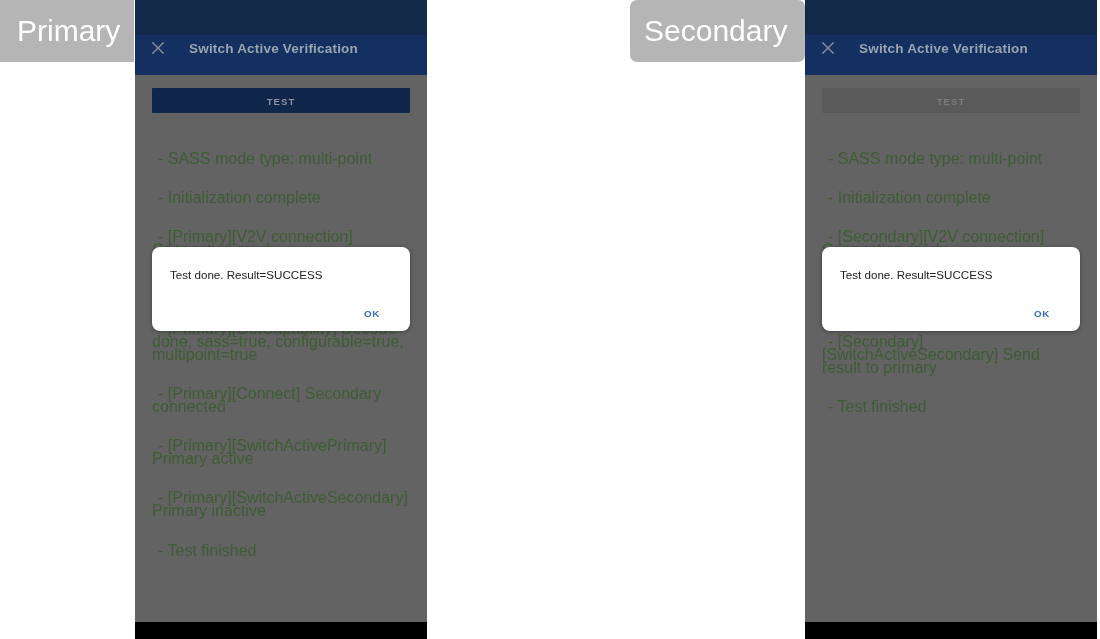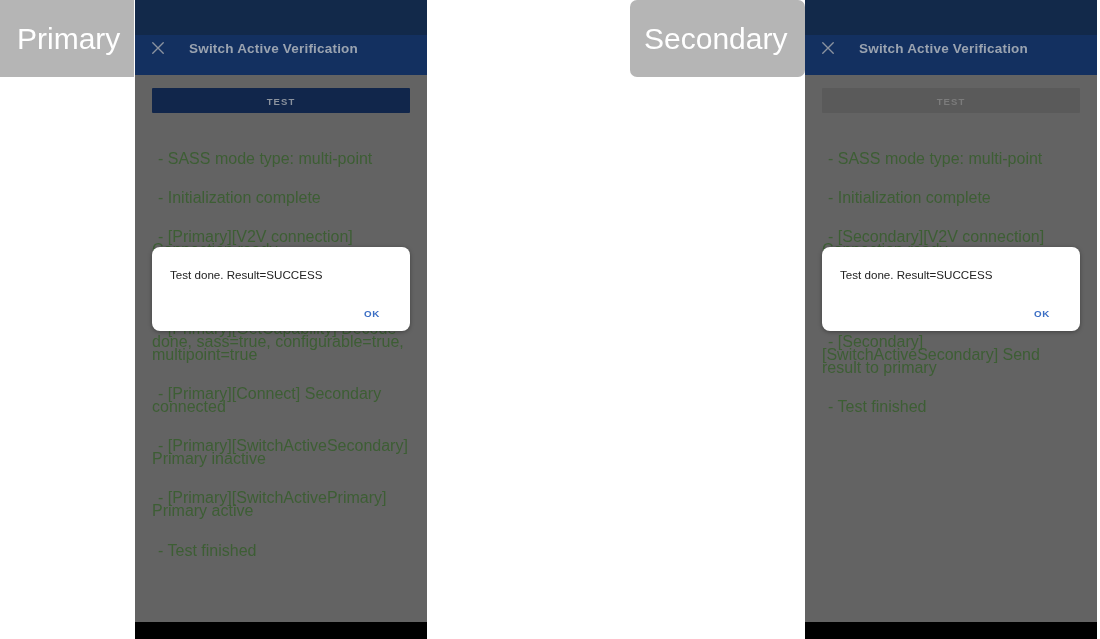--- a/index.html
+++ b/index.html
@@ -137,21 +137,21 @@
     bottom: 0;
     width: 292px;
     height: 17px;
     background: #000000;
   }
 
   
   .label-chip {
     position: absolute;
     top: 0;
-    height: 77px;
+    height: 62px;
     background: #B5B5B5;
     color: #FFFFFF;
     font-size: 30px;
     display: flex;
     align-items: center;
     box-sizing: border-box;
   }
   #label-primary {
     left: 0;
     width: 134px;
@@ -183,22 +183,22 @@
   <div class="content">
     <button class="test-button enabled">TEST</button>
 
     <div class="log">
       <div class="log-line">- SASS mode type: multi-point</div>
       <div class="log-line">- Initialization complete</div>
       <div class="log-line">- [Primary][V2V connection] Connection ready</div>
       <div class="log-line">- [Primary][Connect] Connected</div>
       <div class="log-line">- [Primary][GetCapability] Decode done, sass=true, configurable=true, multipoint=true</div>
       <div class="log-line">- [Primary][Connect] Secondary connected</div>
+      <div class="log-line">- [Primary][SwitchActivePrimary] Primary active</div>
       <div class="log-line">- [Primary][SwitchActiveSecondary] Primary inactive</div>
-      <div class="log-line">- [Primary][SwitchActivePrimary] Primary active</div>
       <div class="log-line">- Test finished</div>
     </div>
 
     <div class="dialog">
       <div class="dialog-message">Test done. Result=SUCCESS</div>
       <div class="dialog-actions">
         <button class="dialog-ok">OK</button>
       </div>
     </div>
   </div>

